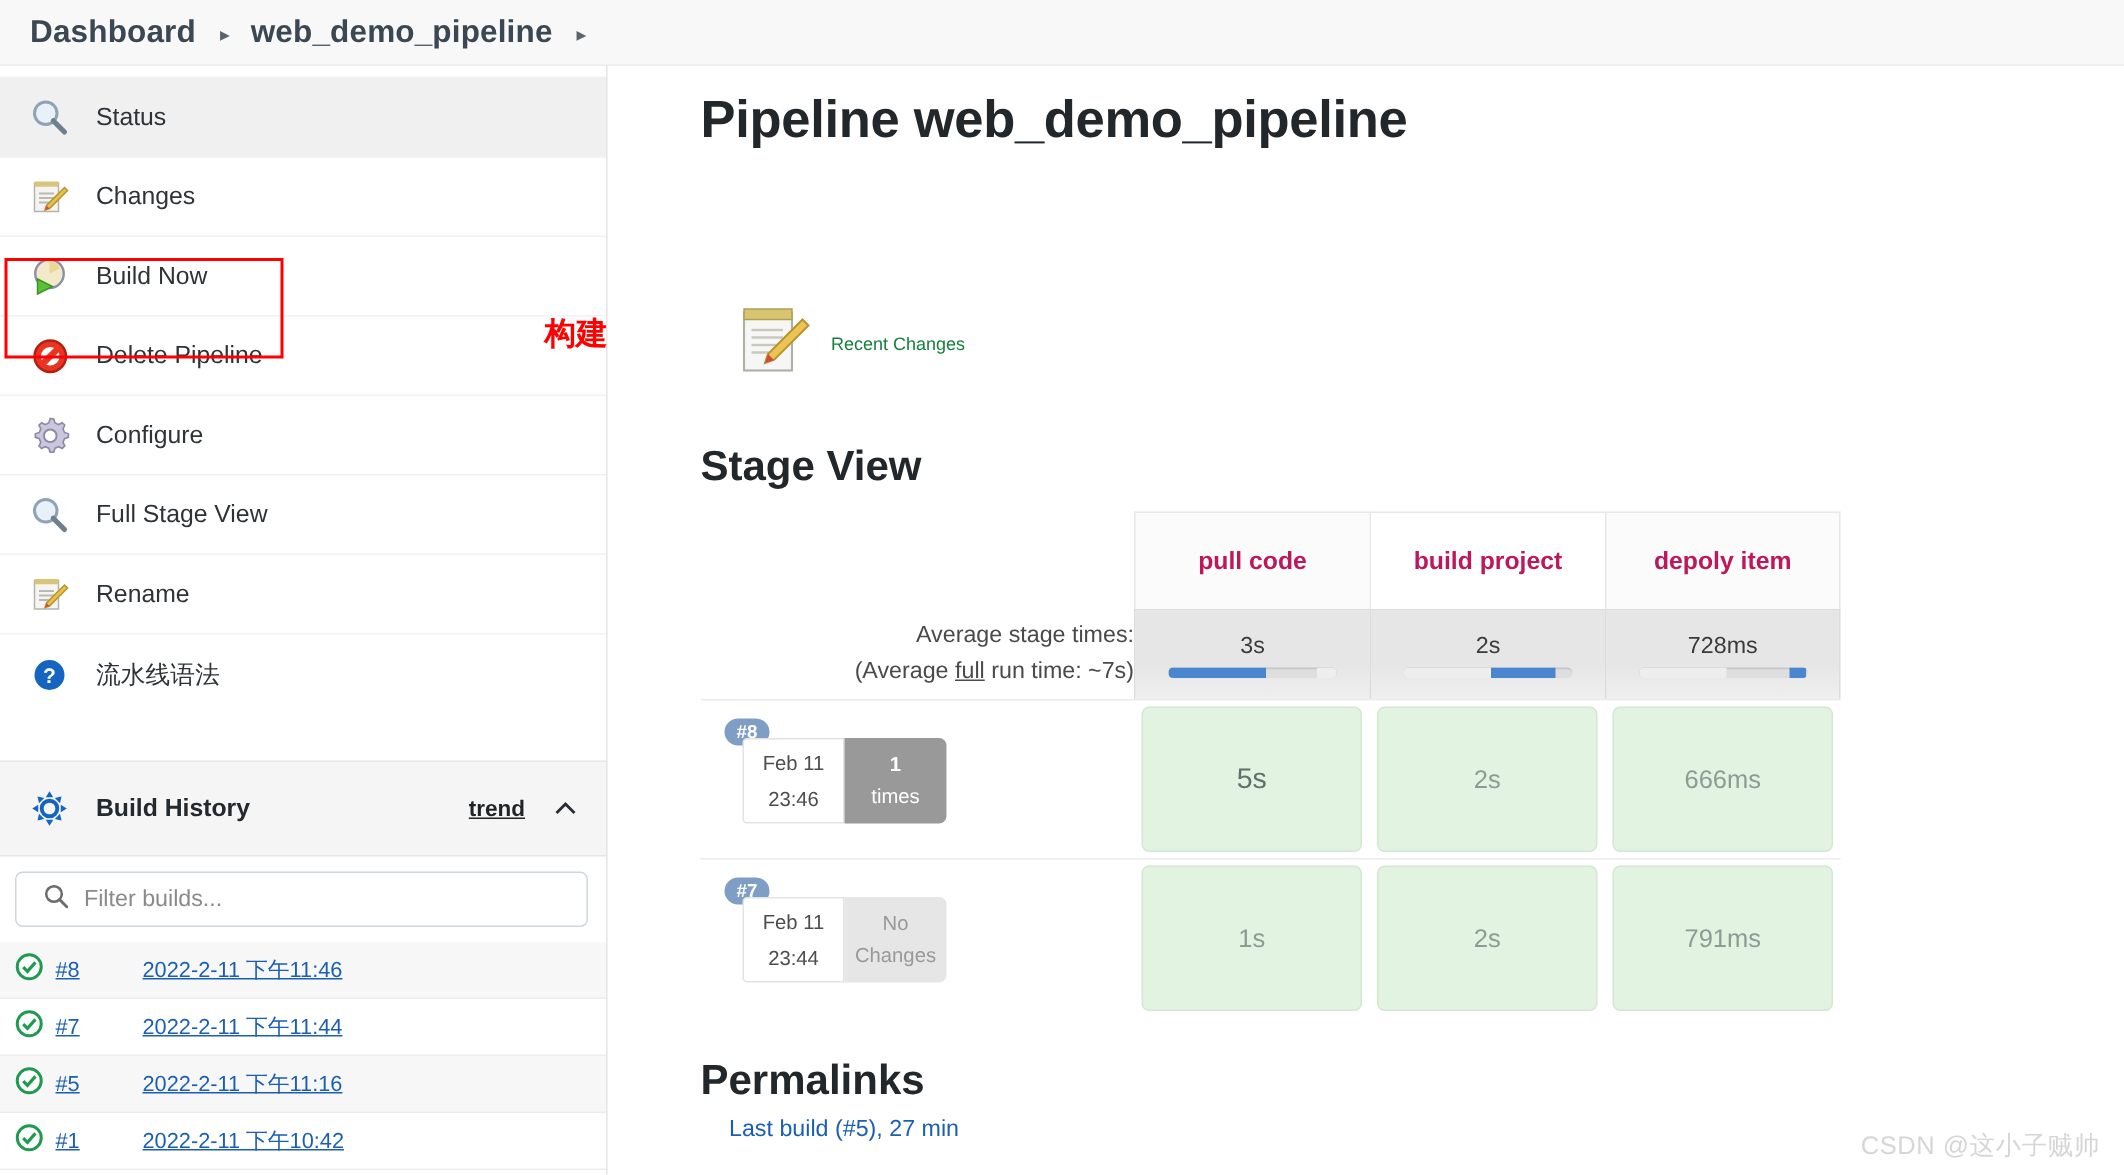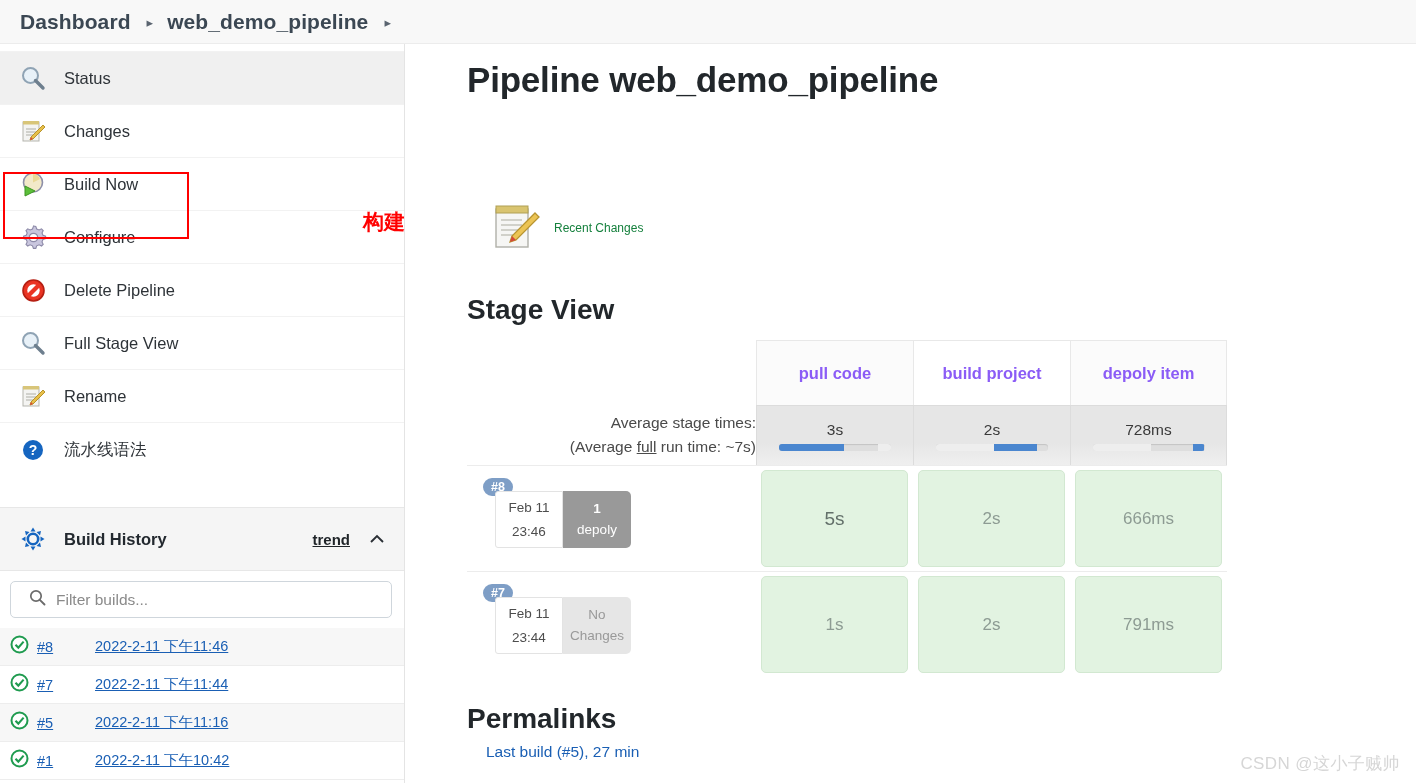--- a/index.html
+++ b/index.html
@@ -136,21 +136,21 @@
 
   
   .stage-wrap { position: relative; margin: 14px 0 0 39px; width: 760px; }
   .stage-table { border-collapse: separate; border-spacing: 0; width: 760px; table-layout: fixed; }
   .stage-table td, .stage-table th { padding: 0; vertical-align: middle; }
   .col-label { width: 289px; }
   .col-stage { width: 157px; }
 
   .hdr-cell {
     height: 64px; text-align: center;
-    font-size: 16.5px; font-weight: bold; color: #8b5cf6;
+    font-size: 16.5px; font-weight: bold; color: #be185d;
     background: #fbfbfb;
     border-left: 1px solid #e8e8e8;
     border-top: 1px solid #e8e8e8;
   }
   .hdr-cell.last { border-right: 1px solid #e8e8e8; }
   .hdr-cell.white { background: #ffffff; }
 
   .avg-label {
     text-align: right; padding-right: 14px;
     font-size: 15.5px; color: #4a4a4a; line-height: 1.55;
@@ -287,36 +287,36 @@
           <path d="M14 12.5 L14 4 A8.5 8.5 0 0 1 21 9 Z" fill="#e9d896"></path>
           <path d="M6 16 L16 21 L6 26 Z" fill="#5cbf3a" stroke="#3d9422" stroke-width="1"></path>
         </svg>
       </span>
       <span class="side-label">Build Now</span>
     </div>
 
     <div class="side-item">
       <span class="side-ico">
         <svg width="27" height="27" viewBox="0 0 27 27">
-          <path d="M13.5 2 l2.3 .4 .9 2.6 2.4 1 2.4-1.2 1.7 1.7-1.2 2.4 1 2.4 2.6 .9 0 2.4-2.6 .9-1 2.4 1.2 2.4-1.7 1.7-2.4-1.2-2.4 1-.9 2.6-2.4 0-.9-2.6-2.4-1-2.4 1.2-1.7-1.7 1.2-2.4-1-2.4-2.6-.9 0-2.4 2.6-.9 1-2.4-1.2-2.4 1.7-1.7 2.4 1.2 2.4-1 .9-2.6z" fill="#c9c6de" stroke="#8d8aa8" stroke-width="1.1"></path>
-          <circle cx="13.5" cy="13.5" r="4.2" fill="#ffffff" stroke="#8d8aa8" stroke-width="1.3"></circle>
-        </svg>
-      </span>
-      <span class="side-label">Configure</span>
-    </div>
-
-    <div class="side-item">
-      <span class="side-ico">
-        <svg width="27" height="27" viewBox="0 0 27 27">
           <circle cx="13.5" cy="13.5" r="10.5" fill="#ea3423" stroke="#b51f12" stroke-width="1.6"></circle>
           <circle cx="13.5" cy="13.5" r="6.2" fill="#ffffff"></circle>
           <line x1="8" y1="19" x2="19" y2="8" stroke="#ea3423" stroke-width="4.2"></line>
         </svg>
       </span>
       <span class="side-label">Delete Pipeline</span>
+    </div>
+
+    <div class="side-item">
+      <span class="side-ico">
+        <svg width="27" height="27" viewBox="0 0 27 27">
+          <path d="M13.5 2 l2.3 .4 .9 2.6 2.4 1 2.4-1.2 1.7 1.7-1.2 2.4 1 2.4 2.6 .9 0 2.4-2.6 .9-1 2.4 1.2 2.4-1.7 1.7-2.4-1.2-2.4 1-.9 2.6-2.4 0-.9-2.6-2.4-1-2.4 1.2-1.7-1.7 1.2-2.4-1-2.4-2.6-.9 0-2.4 2.6-.9 1-2.4-1.2-2.4 1.7-1.7 2.4 1.2 2.4-1 .9-2.6z" fill="#c9c6de" stroke="#8d8aa8" stroke-width="1.1"></path>
+          <circle cx="13.5" cy="13.5" r="4.2" fill="#ffffff" stroke="#8d8aa8" stroke-width="1.3"></circle>
+        </svg>
+      </span>
+      <span class="side-label">Configure</span>
     </div>
 
     <div class="side-item">
       <span class="side-ico">
         <svg width="26" height="26" viewBox="0 0 26 26">
           <circle cx="10.5" cy="10.5" r="7.5" fill="#e8f1f8" stroke="#8fa3b4" stroke-width="2"></circle>
           <line x1="15.5" y1="15.5" x2="23" y2="23" stroke="#6e7f8e" stroke-width="3.4" stroke-linecap="round"></line>
         </svg>
       </span>
       <span class="side-label">Full Stage View</span>
@@ -503,21 +503,21 @@
         <tr>
           <td class="run-cell-label">
             <span class="run-badge">#8</span>
             <span class="commit-box">
               <span class="cb-date">
                 <span>Feb 11</span>
                 <span>23:46</span>
               </span>
               <span class="cb-commits has">
                 <span>1</span>
-                <span class="cw">depoly</span>
+                <span class="cw">times</span>
               </span>
             </span>
           </td>
           <td class="stage-cell">
             <div class="stage-box">5s</div>
           </td>
           <td class="stage-cell">
             <div class="stage-box dim">2s</div>
           </td>
           <td class="stage-cell">

